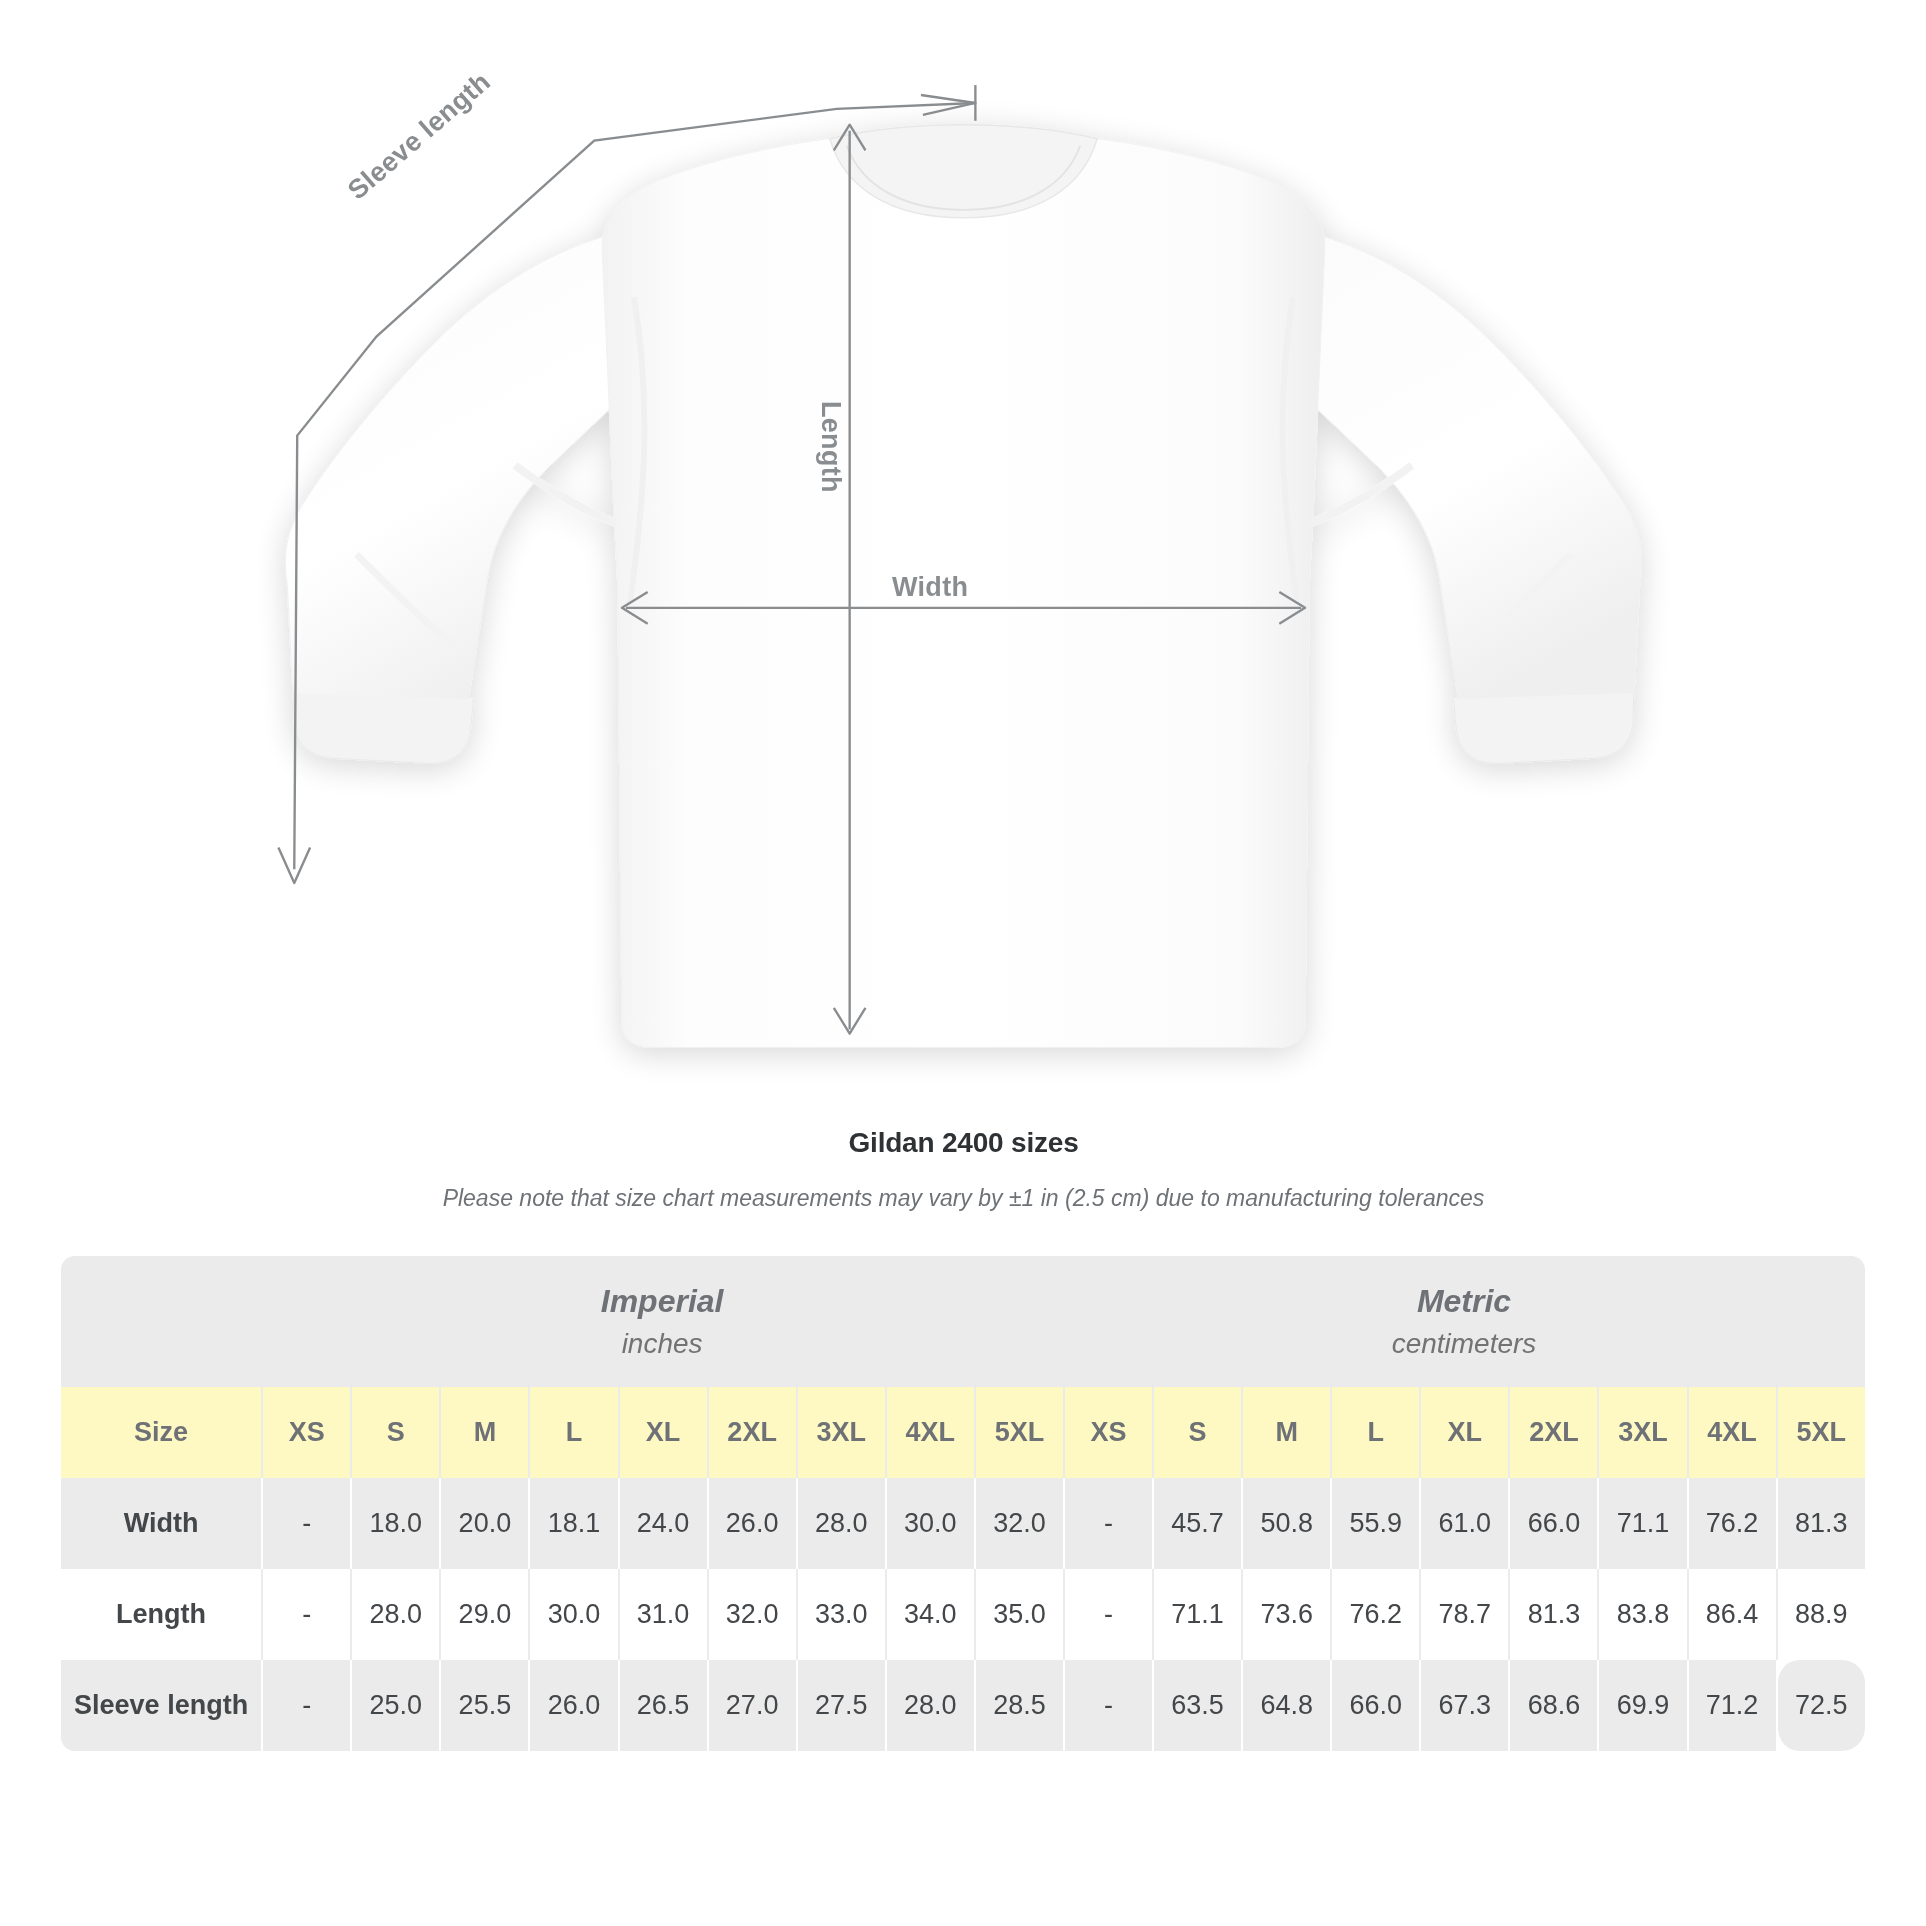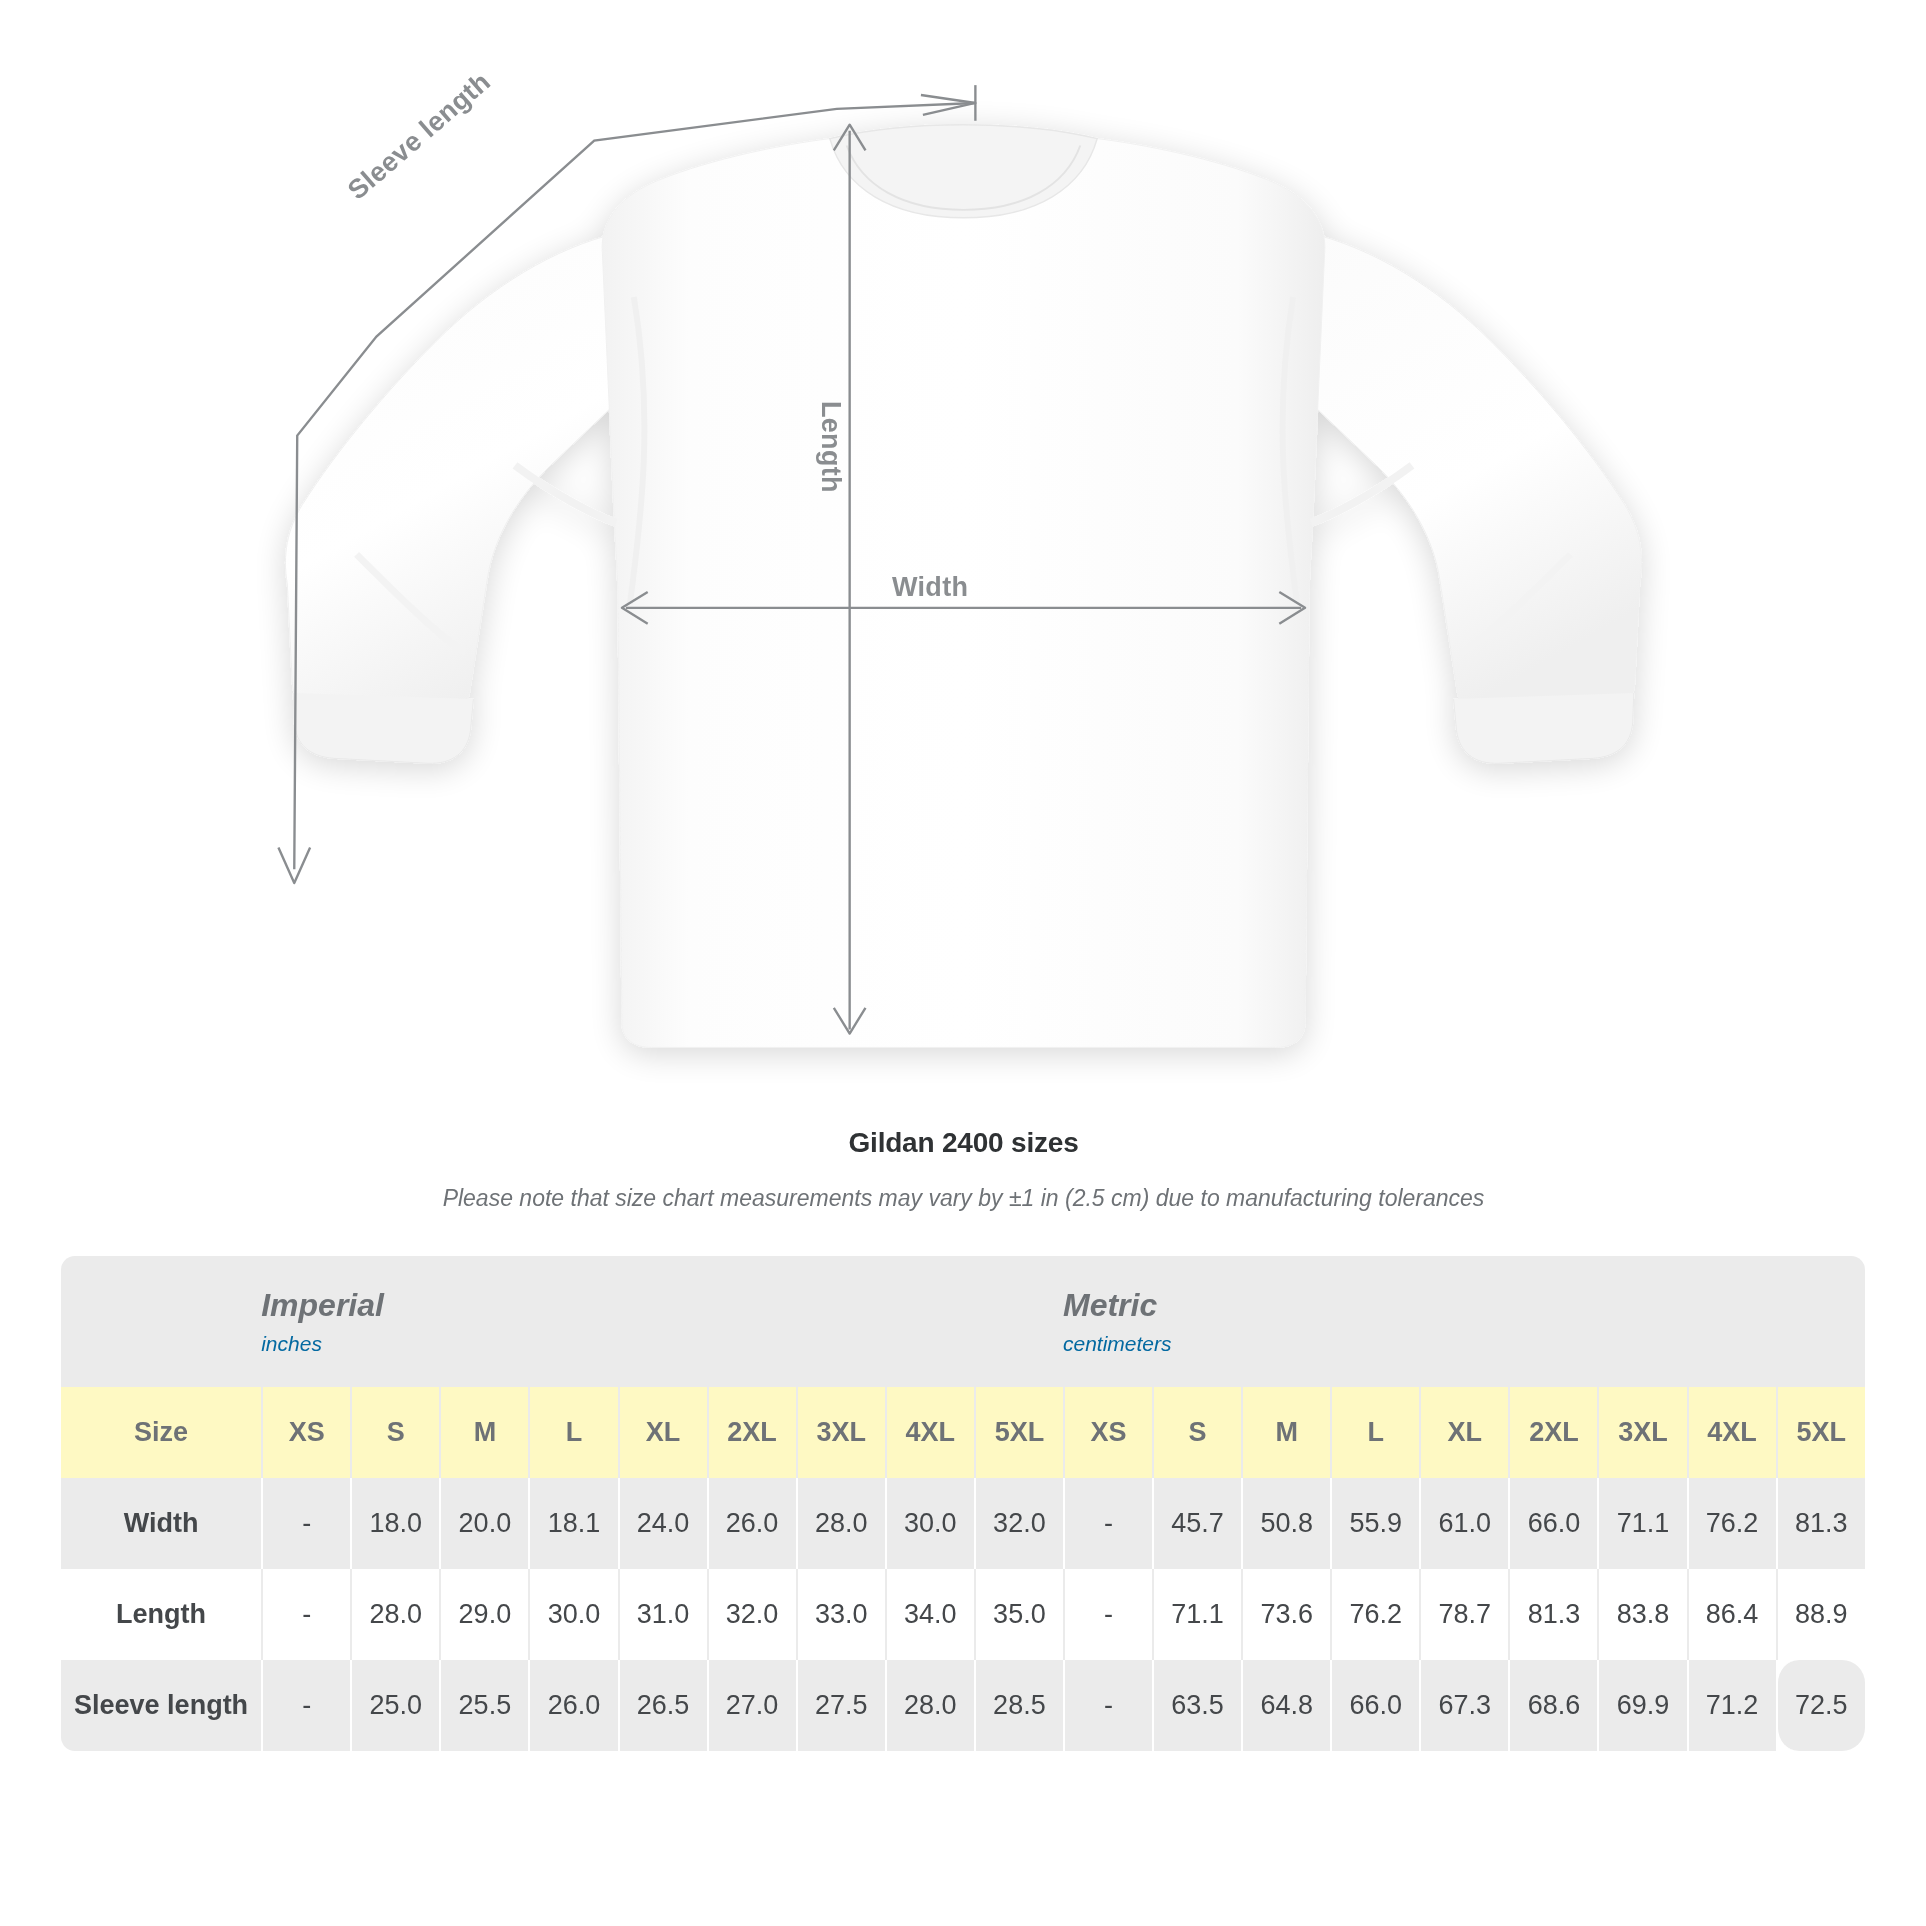--- a/index.html
+++ b/index.html
@@ -87,33 +87,34 @@
   }
   table.size-table td,
   table.size-table th {
     border: 0;
     padding: 0;
   }
 
   .unit-head {
     height: 131px;
     background: #ebebeb;
+    text-align: center;
     vertical-align: middle;
   }
   .unit-head .unit-name {
     font-size: 32px;
     font-weight: bold;
     font-style: italic;
     color: #6e7276;
     line-height: 1.15;
   }
   .unit-head .unit-sub {
-    font-size: 21px;
+    font-size: 28px;
     font-style: italic;
-    color: #0369a1;
+    color: #737373;
     margin-top: 8px;
   }
   .corner-tl { border-top-left-radius: 14px; }
   .corner-tr { border-top-right-radius: 14px; }
 
   .row-head-cell {
     background: #ffffff;
     text-align: center;
     vertical-align: middle;
     font-weight: bold;

